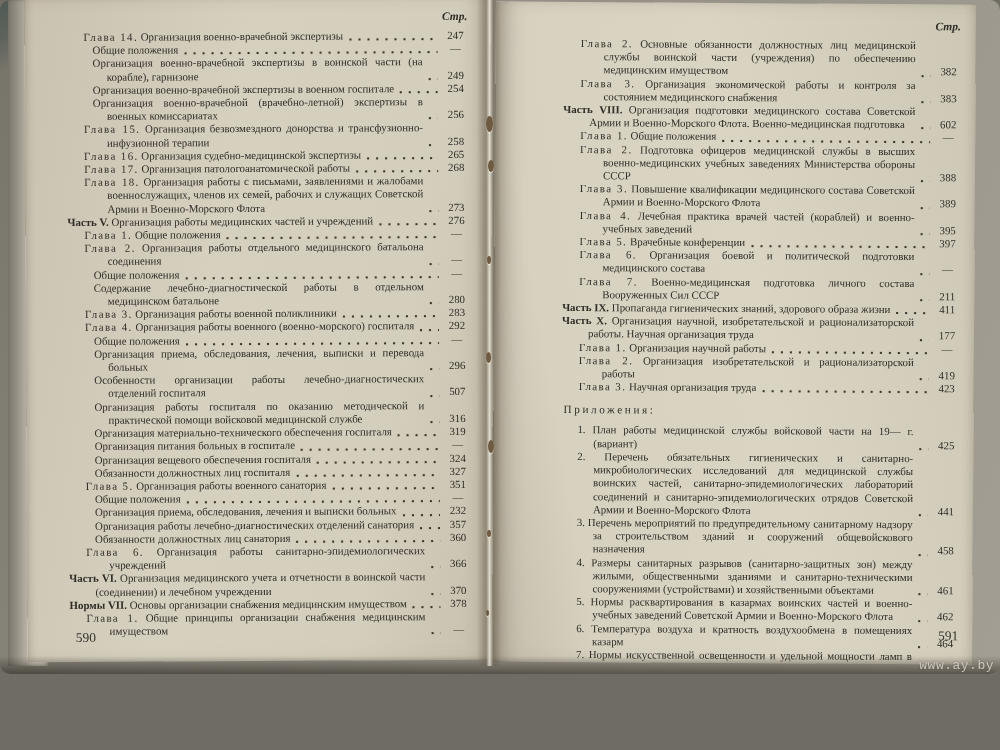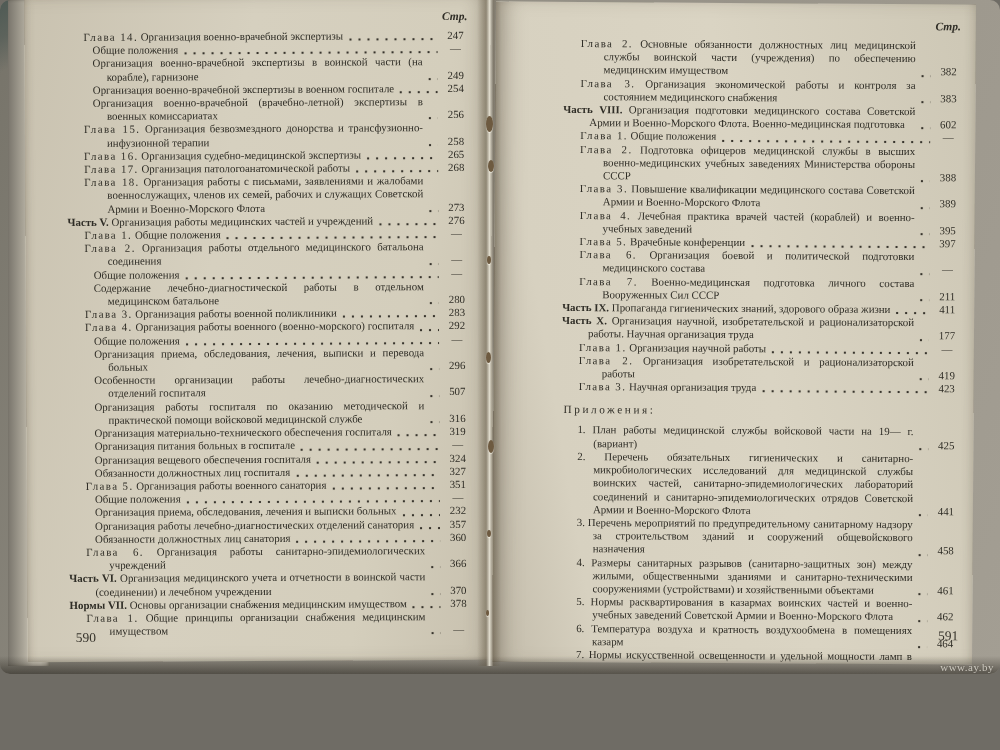--- a/index.html
+++ b/index.html
@@ -40,22 +40,22 @@
   .t-part .body{padding-left:26px;text-indent:-26px;}
   .t-part .prefix{font-weight:bold;}
   .t-chapter .body{padding-left:40px;text-indent:-23px;}
   .t-chapter .prefix{letter-spacing:1.4px;}
   .t-sub .body{padding-left:40px;text-indent:-14px;}
   .t-appendix .body{padding-left:32px;text-indent:-16px;}
   .appendix-heading{letter-spacing:2.6px;font-size:11.2px;margin:10px 0 8px 2px;}
   .folio{position:absolute;font-size:13.5px;color:#37342c;}
   .folio-left{left:28px;bottom:16px;margin-left:20px;}
   .folio-right{right:14px;bottom:20px;margin-left:16px;}
-  .watermark{position:absolute;right:6px;bottom:1px;font-size:11px;color:#ccc8bf;
-    font-family:Liberation Serif, serif;letter-spacing:.5px;z-index:5;
+  .watermark{position:absolute;right:6px;bottom:1px;font-size:13px;color:#ccc8bf;
+    font-family:Liberation Mono, monospace;letter-spacing:.5px;z-index:5;
     text-shadow:0 0 2px rgba(40,36,28,.35);}
 </style>
 </head>
 <body>
 
 <div class="photo">
   <div class="corner-tl"></div>
   <div class="edge-stack"></div>
 
   <div class="page page-left">

